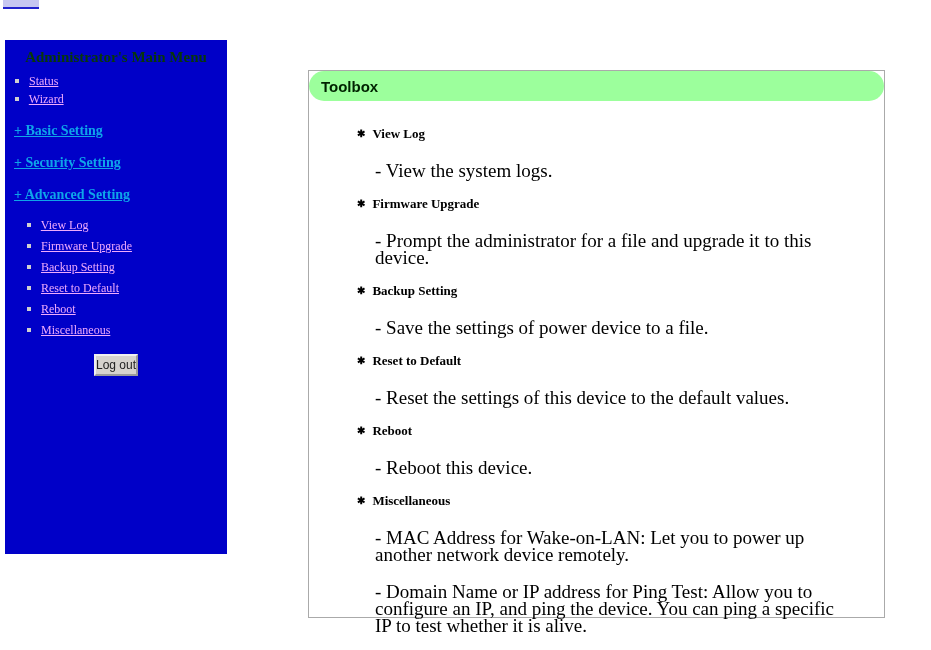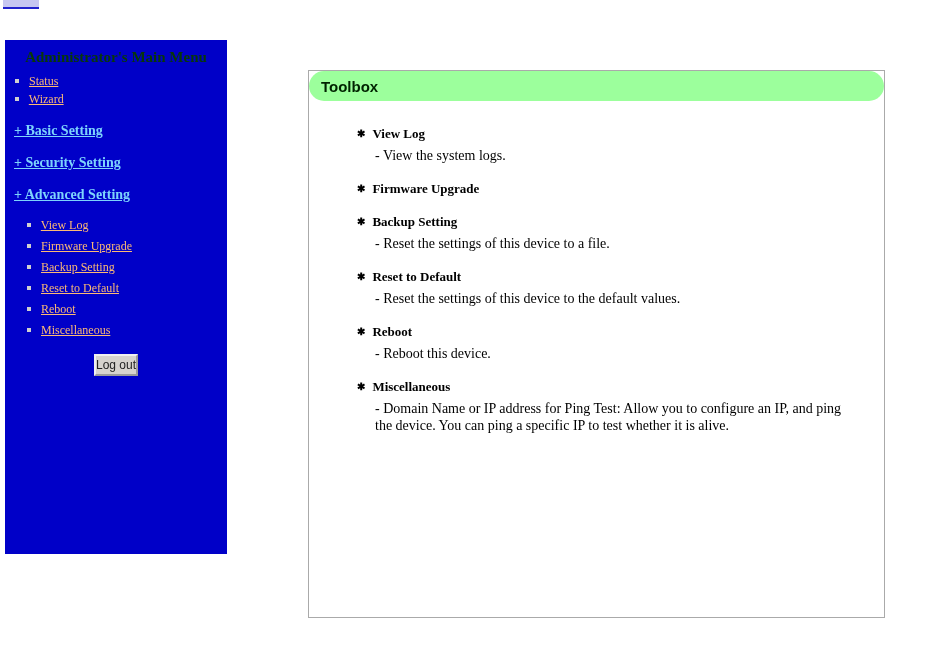--- a/index.html
+++ b/index.html
@@ -46,29 +46,29 @@
   }
   .sb-top li { margin: 3px 0; font-size: 12px; line-height: 15px; }
   .bullet-sq {
     display: inline-block;
     width: 4px; height: 4px;
     background: #cfcfcf;
     margin-right: 7px;
     vertical-align: 2px;
   }
   .sb-link {
-    color: #fdba74;
+    color: #f0abfc;
     text-decoration: underline;
     font-size: 12px;
     cursor: pointer;
   }
   .section-link {
     display: block;
     margin: 15px 0 15px 9px;
-    color: #7dd3fc;
+    color: #0ea5e9;
     font-weight: bold;
     font-size: 14px;
     line-height: 17px;
     text-decoration: underline;
     cursor: pointer;
   }
   .toolbox-link {
     display: block;
     margin: 24px 0 8px 9px;
     color: #d8d8d8;
@@ -122,22 +122,22 @@
     line-height: 17px;
     color: #000000;
   }
   .item-name::before {
     content: "\2731";          
     font-size: 10px;
     margin-right: 7px;
     vertical-align: 1px;
   }
   .item-desc {
-    margin: 5px 0 0 18px;
-    font-size: 14px;
+    margin: 20px 0 0 18px;
+    font-size: 19px;
     line-height: 17px;
     max-width: 470px;
     color: #000000;
   }
   .item-desc::before { content: "- "; }
 </style>
 </head>
 <body>
 
 <a class="top-link"></a>
@@ -200,36 +200,38 @@
 
   <div class="items">
 
     <div class="item">
       <div class="item-name">View Log</div>
       <div class="item-desc">View the system logs.</div>
     </div>
 
     <div class="item">
       <div class="item-name">Firmware Upgrade</div>
+      <div class="item-desc">Prompt the administrator for a file and upgrade it to this device.</div>
     </div>
 
     <div class="item">
       <div class="item-name">Backup Setting</div>
-      <div class="item-desc">Reset the settings of this device to a file.</div>
+      <div class="item-desc">Save the settings of power device to a file.</div>
     </div>
 
     <div class="item">
       <div class="item-name">Reset to Default</div>
       <div class="item-desc">Reset the settings of this device to the default values.</div>
     </div>
 
     <div class="item">
       <div class="item-name">Reboot</div>
       <div class="item-desc">Reboot this device.</div>
     </div>
 
     <div class="item">
       <div class="item-name">Miscellaneous</div>
+      <div class="item-desc">MAC Address for Wake-on-LAN: Let you to power up another network device remotely.</div>
       <div class="item-desc">Domain Name or IP address for Ping Test: Allow you to configure an IP, and ping the device. You can ping a specific IP to test whether it is alive.</div>
     </div>
 
   </div>
 </div>
 
 </body></html>

